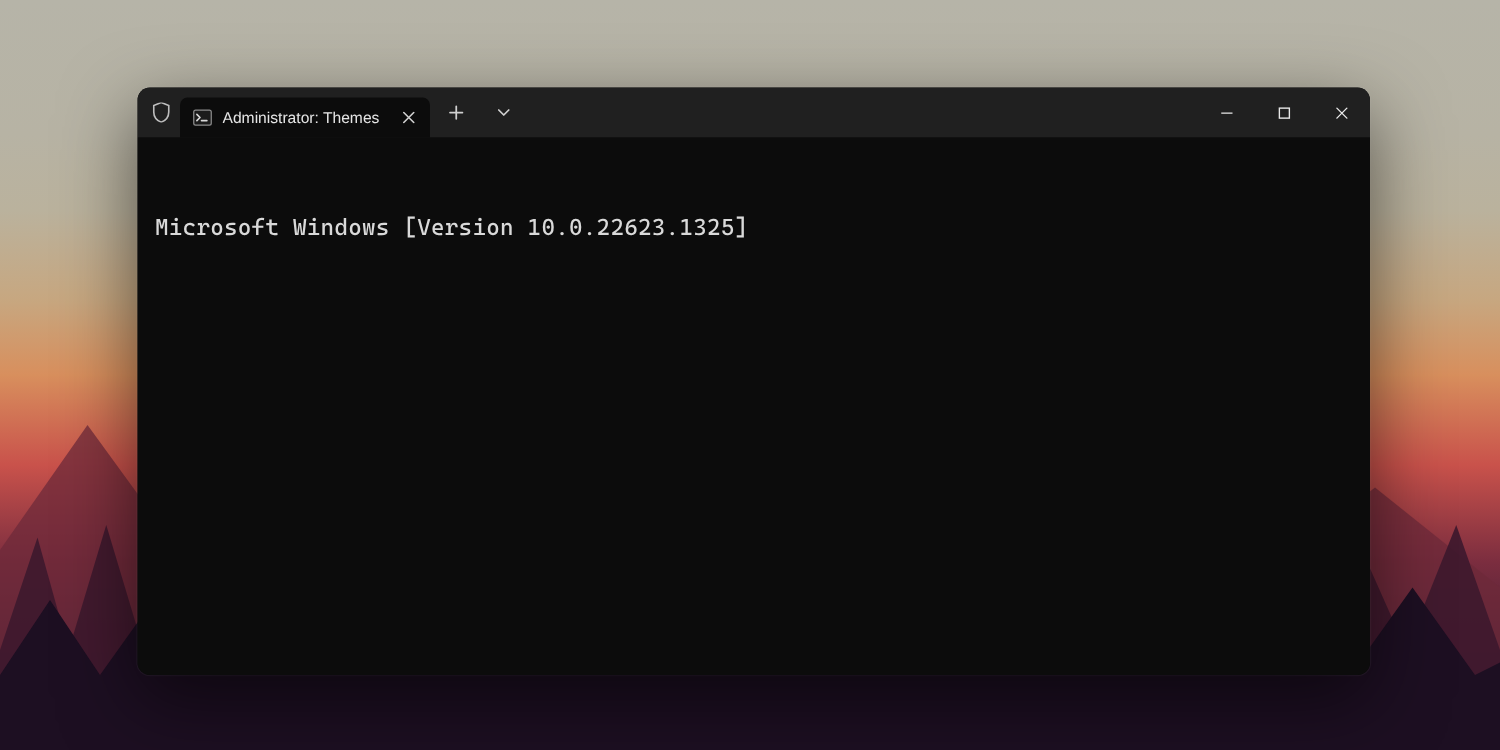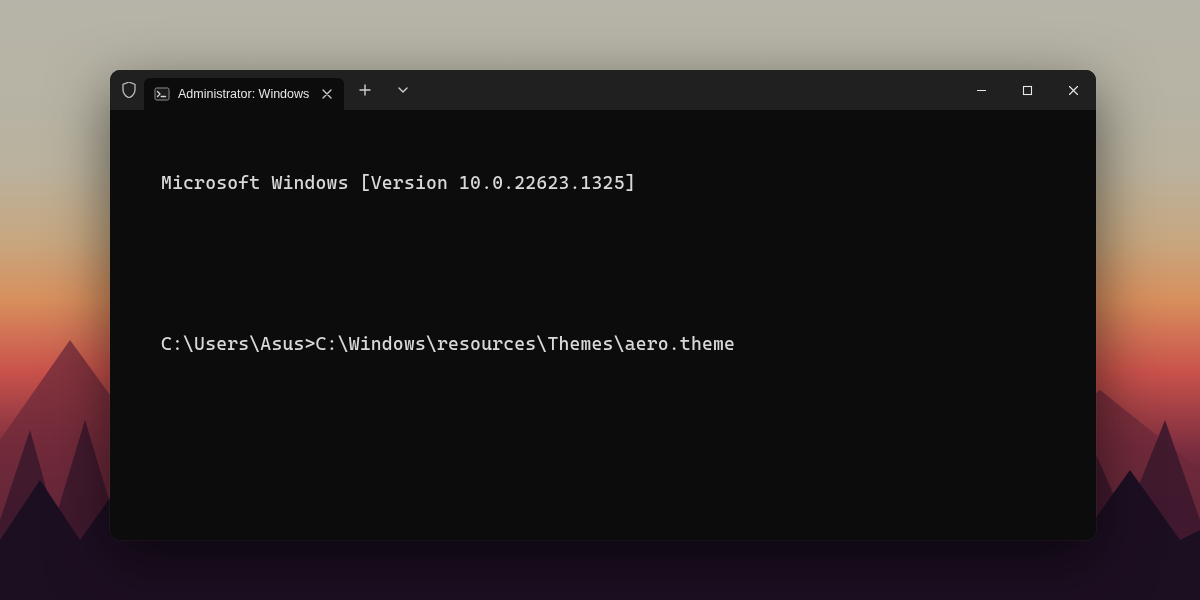--- a/index.html
+++ b/index.html
@@ -124,21 +124,21 @@
     background: #0c0c0c;
     color: #d9d9d9;
     font-family: "Cascadia Mono", "Consolas", "Courier New", monospace;
     font-size: 18.5px;
     line-height: 1.45;
     padding: 6px 14px 10px 14px;
     white-space: pre;
     overflow: hidden;
     letter-spacing: 0.2px;
   }
-  .term-line { white-space: pre; margin-left: 37px; }
+  .term-line { white-space: pre; }
   .blank-line { height: 1.45em; }
 
   
   svg { display: block; }
 </style>
 </head>
 <body>
 
 <div class="wallpaper"></div>
 
@@ -165,21 +165,21 @@
       </div>
 
       <div class="tab">
         <span class="tab-icon">
           <svg width="16" height="16" viewBox="0 0 16 16">
             <rect x="1" y="2" width="14" height="12" rx="1.5" fill="#1b1b1b" stroke="#8c8c8c" stroke-width="1"></rect>
             <path d="M3.5 5.5 L6 8 L3.5 10.5" fill="none" stroke="#d8d8d8" stroke-width="1.3" stroke-linecap="round" stroke-linejoin="round"></path>
             <line x1="7.2" y1="10.5" x2="11.5" y2="10.5" stroke="#d8d8d8" stroke-width="1.3" stroke-linecap="round"></line>
           </svg>
         </span>
-        <span class="tab-title">Administrator: Windows</span>
+        <span class="tab-title">Administrator: Themes</span>
         <span class="tab-close">
           <svg width="10" height="10" viewBox="0 0 10 10">
             <path d="M1 1 L9 9 M9 1 L1 9" stroke="#cfcfcf" stroke-width="1.3" stroke-linecap="round"></path>
           </svg>
         </span>
       </div>
 
       <div class="newtab">
         <svg width="12" height="12" viewBox="0 0 12 12">
           <path d="M6 1 V11 M1 6 H11" stroke="#d0d0d0" stroke-width="1.4" stroke-linecap="round"></path>
@@ -211,16 +211,15 @@
         <svg width="11" height="11" viewBox="0 0 11 11">
           <path d="M1.5 1.5 L9.5 9.5 M9.5 1.5 L1.5 9.5" stroke="#e8e8e8" stroke-width="1.1" stroke-linecap="round"></path>
         </svg>
       </div>
     </div>
   </div>
 
   <div class="term-body">
     <div class="term-line">Microsoft Windows [Version 10.0.22623.1325]</div>
     <div class="blank-line"></div>
-    <div class="term-line">C:\Users\Asus&gt;C:\Windows\resources\Themes\aero.theme</div>
   </div>
 
 </div>
 
 </body></html>

